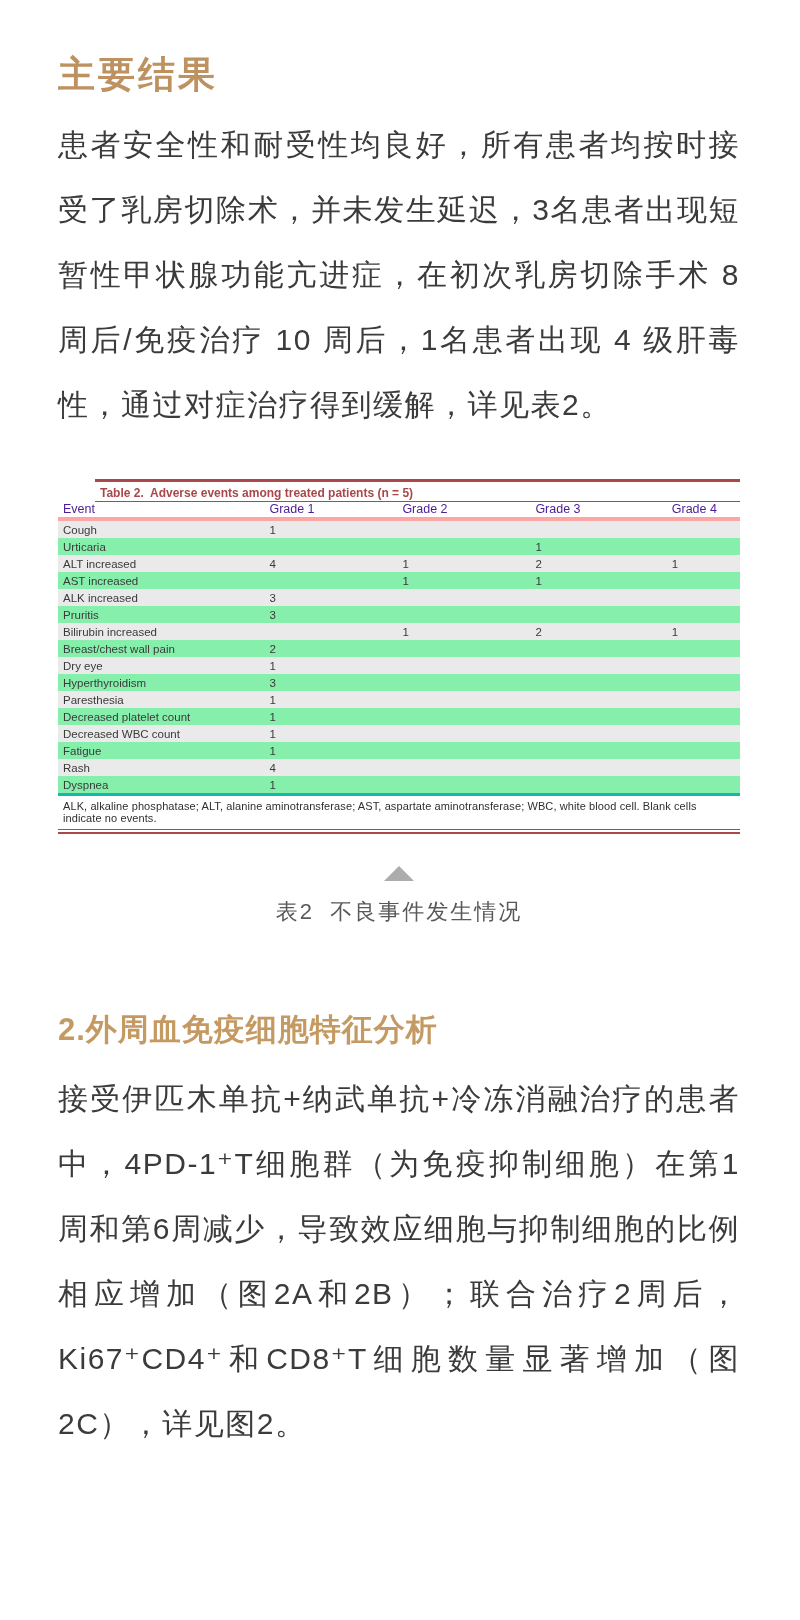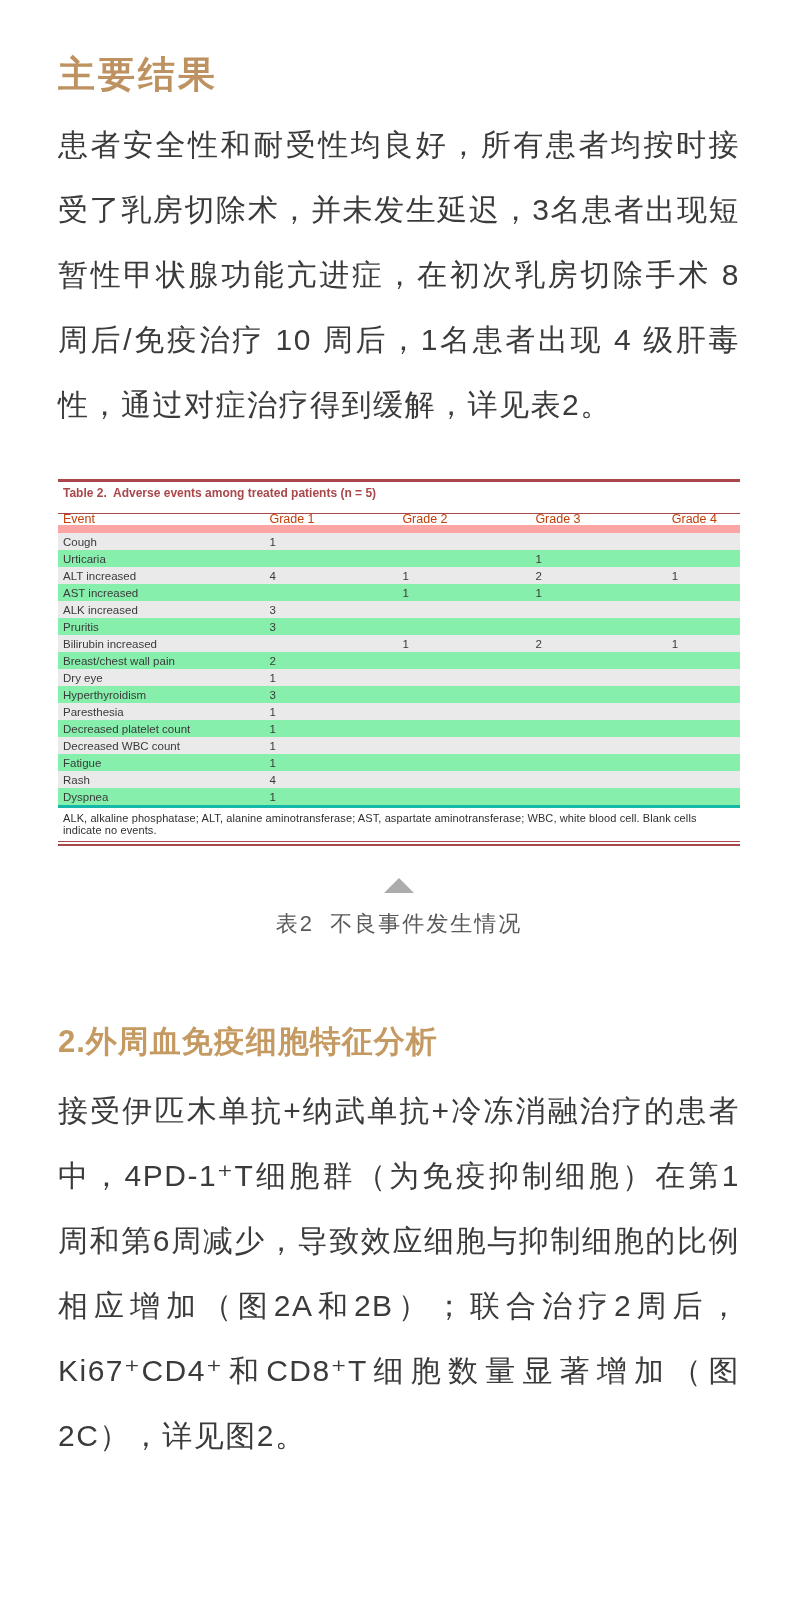--- a/index.html
+++ b/index.html
@@ -46,34 +46,35 @@
   
   .aetable {
     margin-top: 42px;
     width: 100%;
     font-size: 11.5px;
     color: #3a3a3a;
   }
   .tbl-titlebar {
     border-top: 3px solid #a9474b;
     border-bottom: 1px solid #a9474b;
-    padding: 4px 5px 13px 5px;
+    padding: 4px 5px 1px 5px;
     color: #a9474b;
     font-weight: bold;
     font-size: 12px;
+    margin-left: 37px;
   }
   .tbl-grid {
     display: grid;
     grid-template-columns: 31% 19.5% 19.5% 20% 10%;
     align-items: center;
   }
   .tbl-header {
-    color: #c2410c;
+    color: #4c1d95;
     font-size: 12.5px;
-    border-bottom: 8px solid #fca5a5;
+    border-bottom: 4px solid #fca5a5;
     height: 19px;
     line-height: 17px;
   }
   .tbl-header .td-event { padding-left: 5px; }
   .tr { height: 17px; line-height: 18px; }
   .tr.odd  { background: #eaeaea; }
   .tr.even { background: #86efac; }
   .td { overflow: hidden; white-space: nowrap; }
   .td-event { padding-left: 5px; }
   .tbl-footnote {

